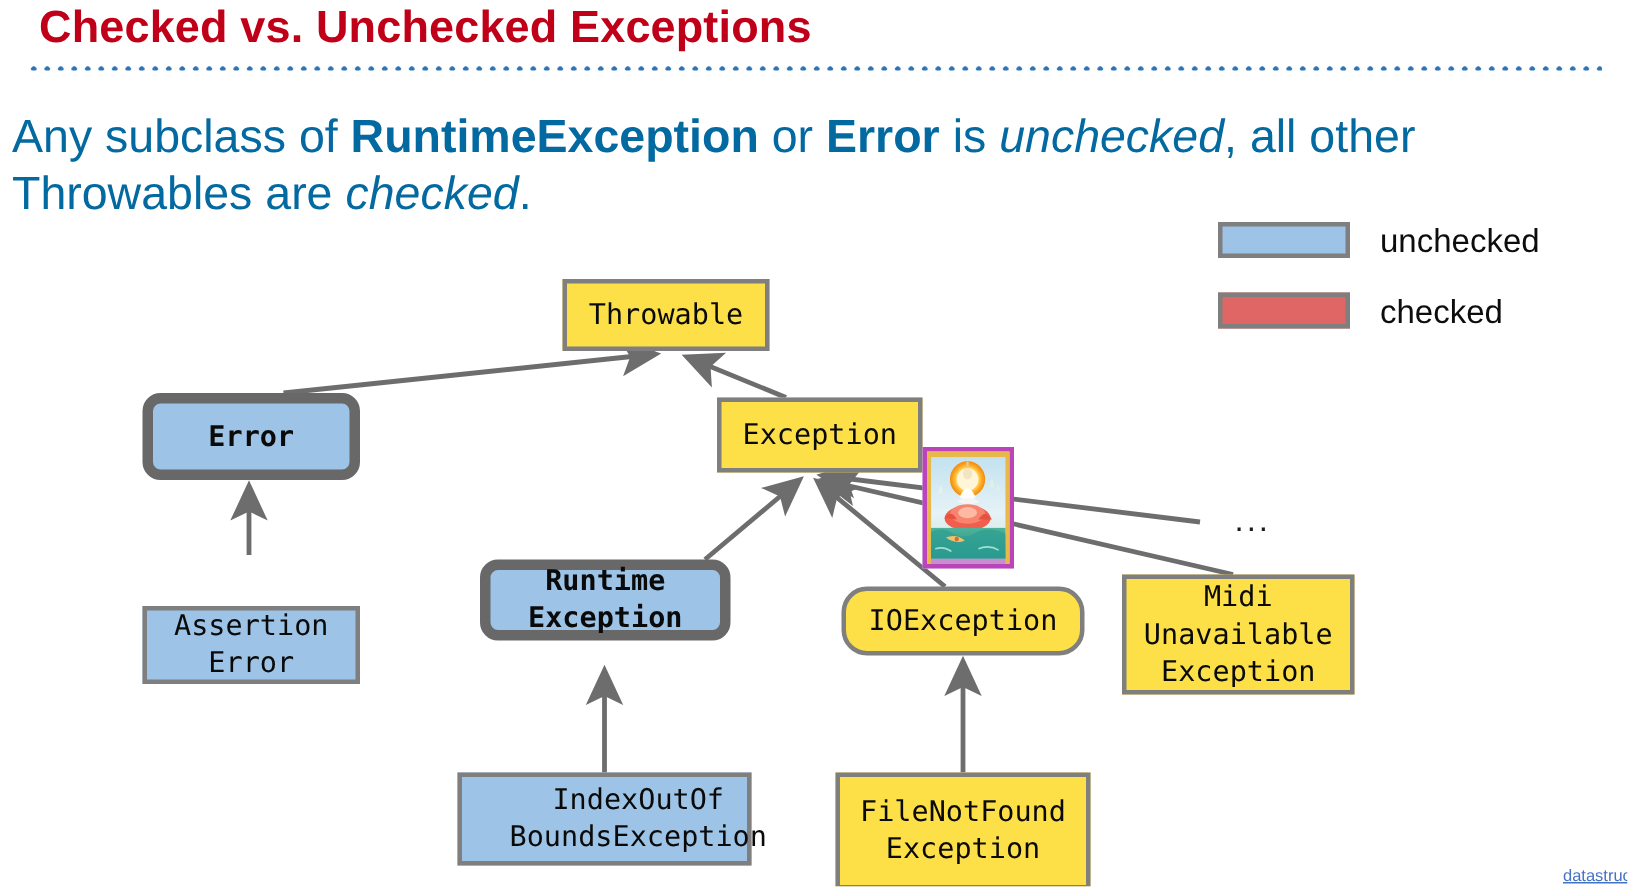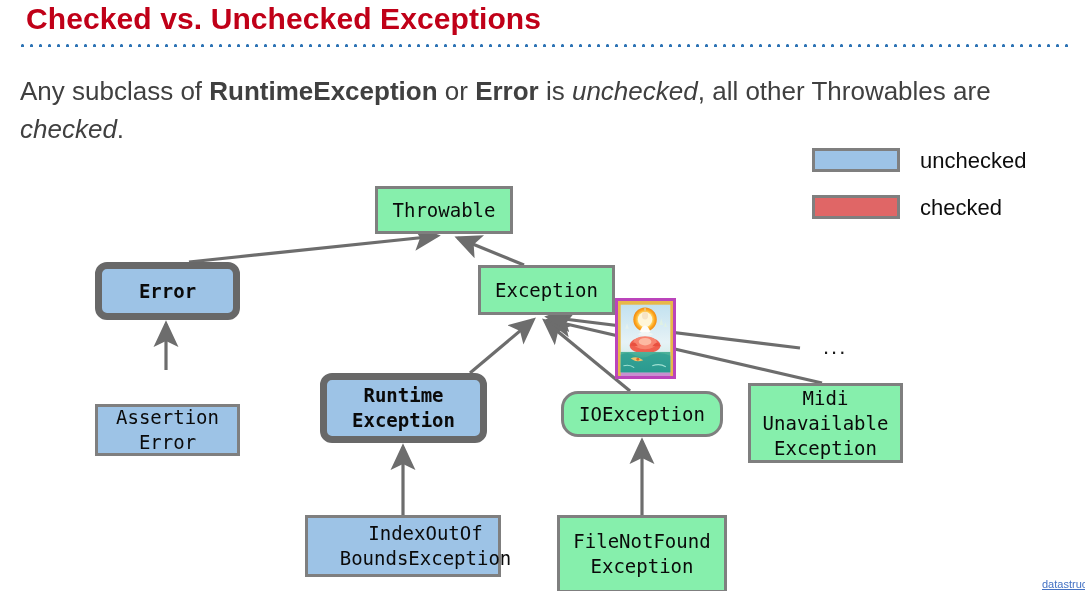--- a/index.html
+++ b/index.html
@@ -37,26 +37,26 @@
     height: 4px;
     background-image: radial-gradient(circle, #2e74b5 0px, #2e74b5 1.6px, rgba(0,0,0,0) 2px);
     background-size: 9px 4px;
     background-repeat: repeat-x;
     background-position: 0 1px;
   }
 
   
   .lead {
     position: absolute;
-    left: 20px;
+    left: 8px;
     top: 72px;
     width: 1010px;
-    font-size: 26px;
+    font-size: 31px;
     line-height: 38px;
-    color: #404040;
+    color: #0369a1;
   }
   .lead b { font-weight: bold; }
   .lead i { font-style: italic; }
 
   
   .legend-swatch {
     position: absolute;
     width: 88px;
     height: 24px;
     border: 3px solid #7f7f7f;
@@ -90,35 +90,35 @@
     display: flex;
     align-items: center;
     justify-content: center;
     text-align: center;
     font-family: "DejaVu Sans Mono", "Liberation Mono", monospace;
     font-size: 19px;
     line-height: 25px;
     color: #0a0a0a;
     white-space: pre-line;
     border: 3px solid #7f7f7f;
-    background: #86efac;
+    background: #fde047;
   }
   .node.blue { background: #9dc3e6; }
   .node.emph {
     border: 7px solid #686868;
     border-radius: 12px;
     font-weight: bold;
   }
 
   
   #node-throwable      { left: 375px; top: 186px; width: 138px; height: 48px; }
   #node-error          { left: 95px;  top: 262px; width: 145px; height: 58px; }
   #node-exception      { left: 478px; top: 265px; width: 137px; height: 50px; }
   #node-assertion      { left: 95px;  top: 370px; width: 145px; height: 52px; margin-top: 34px; }
-  #node-runtime        { left: 320px; top: 373px; width: 167px; height: 70px; text-align: center; }
+  #node-runtime        { left: 320px; top: 373px; width: 167px; height: 54px; text-align: center; }
   #node-ioexception    { left: 561px; top: 391px; width: 162px; height: 46px; border-radius: 17px; }
   #node-midi           { left: 748px; top: 383px; width: 155px; height: 80px; }
   #node-indexoob       { left: 305px; top: 515px; width: 196px; height: 62px; padding-left: 45px; }
   #node-filenotfound   { left: 557px; top: 515px; width: 170px; height: 78px; }
 
   
   #picture {
     position: absolute;
     left: 615px;
     top: 298px;

